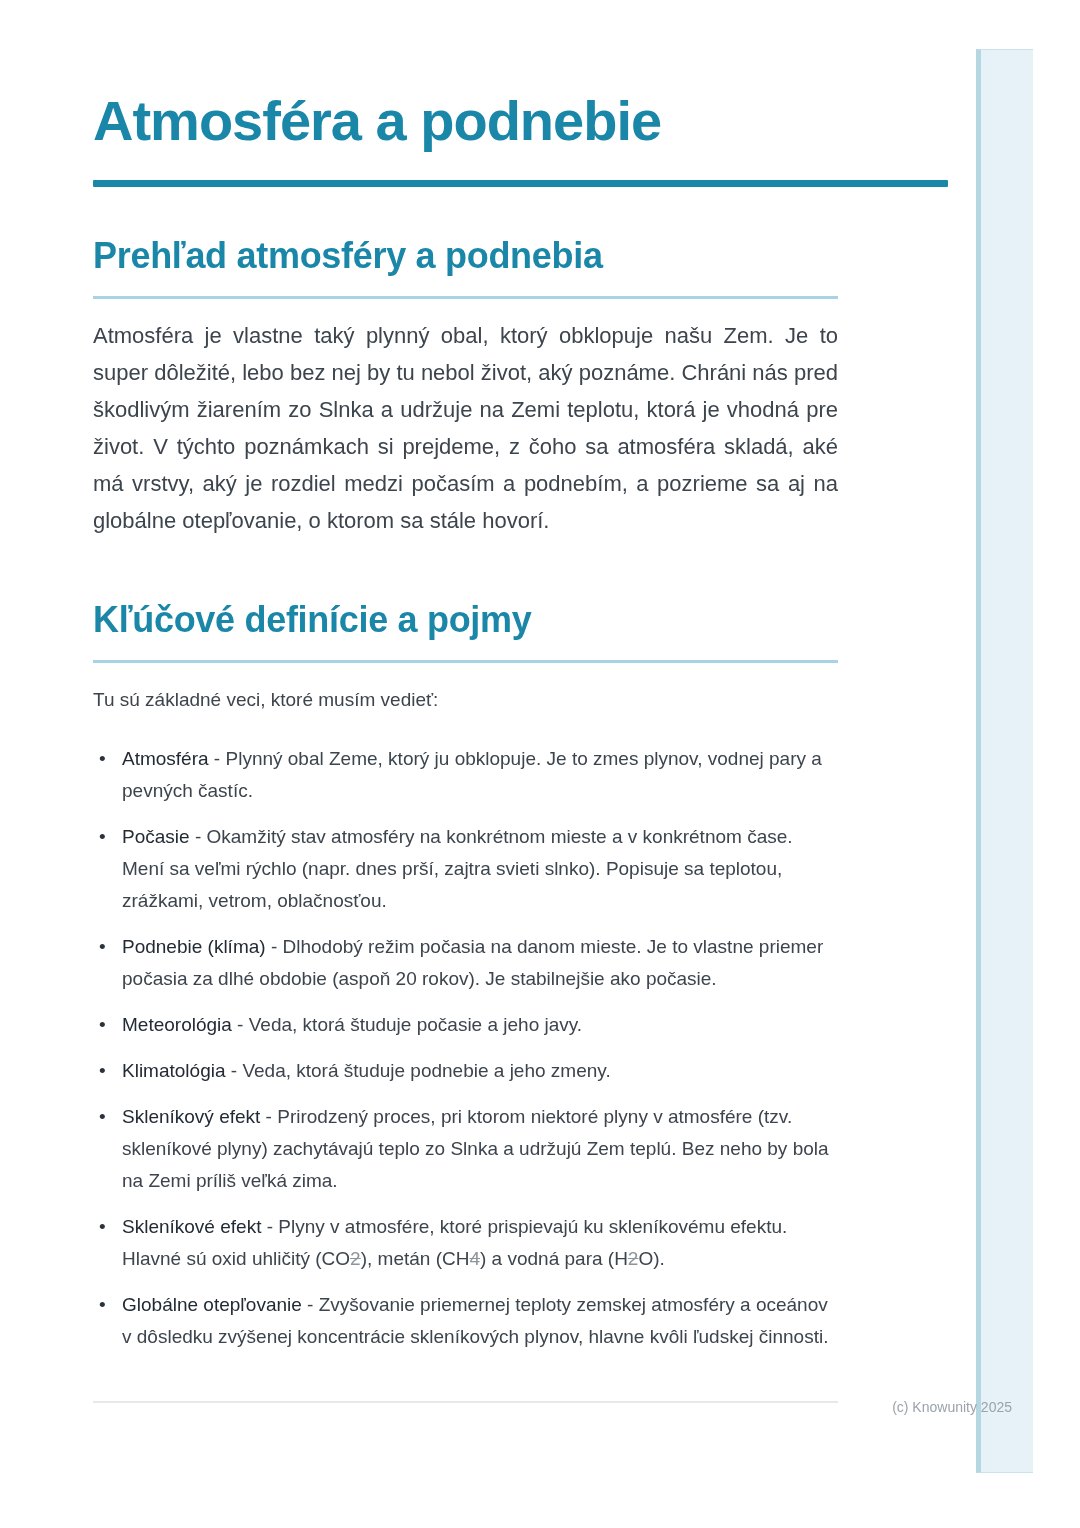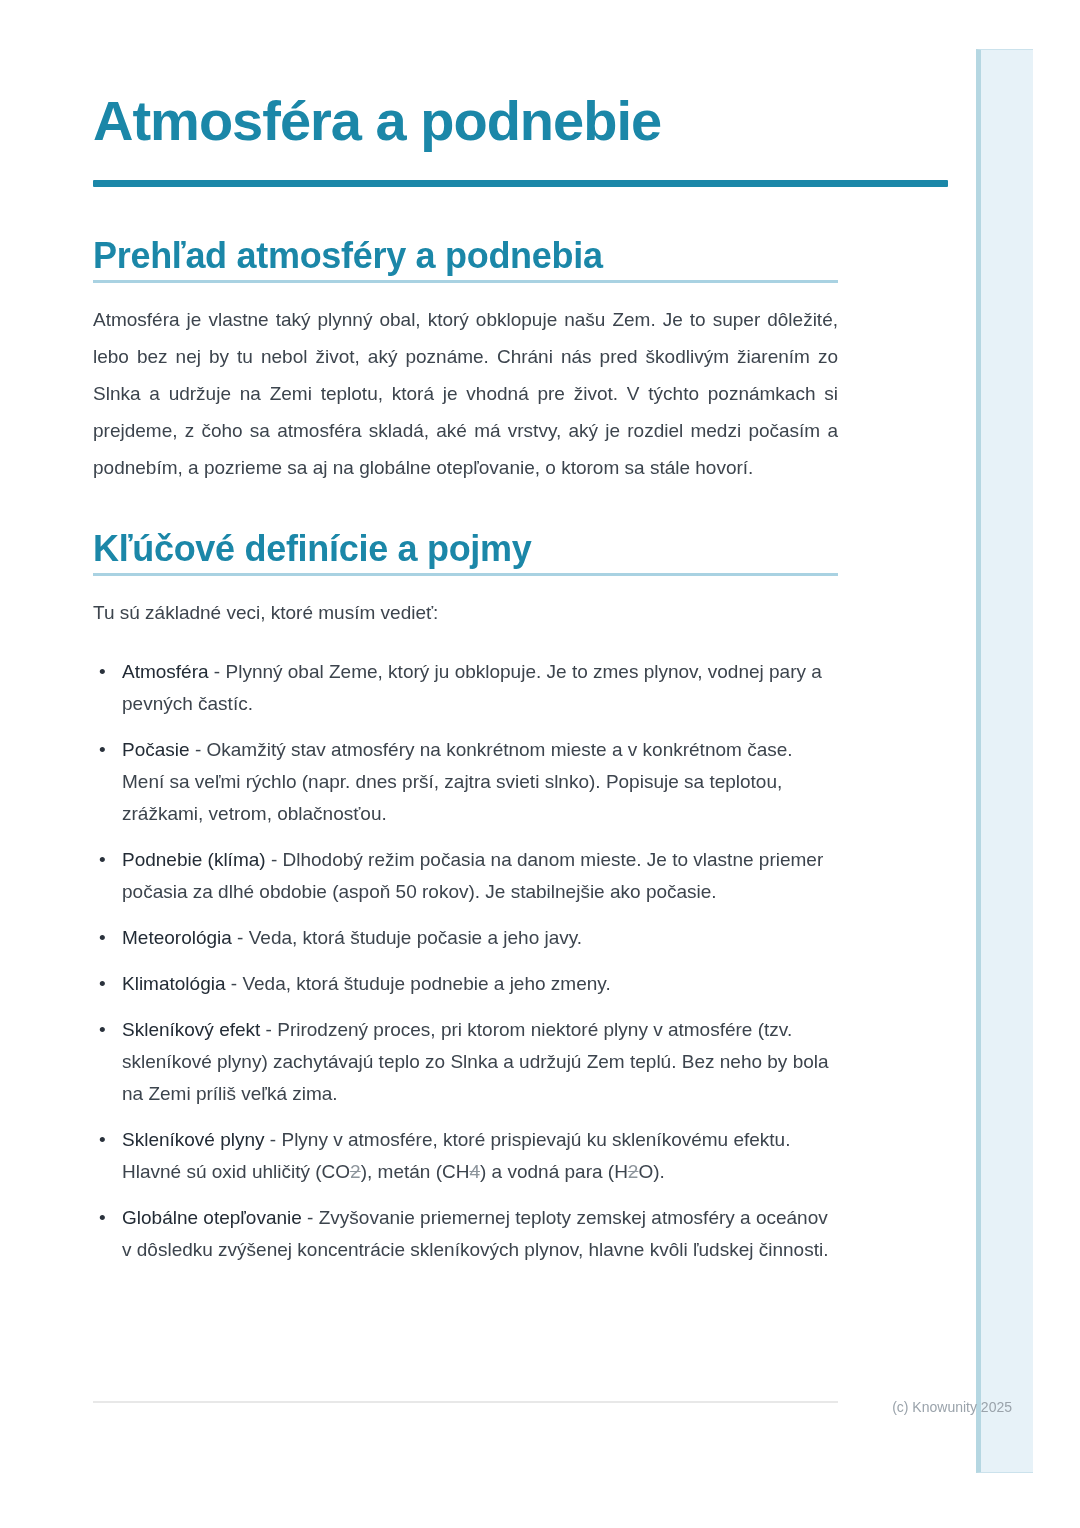--- a/index.html
+++ b/index.html
@@ -35,28 +35,28 @@
     width: 855px; height: 7px;
     background: var(--accent-teal, #1b87a8);
     border-radius: 1px;
   }
 
   h2.section-heading {
     margin: 48px 0 0 0;
     font-size: 36px; font-weight: 700; line-height: 41px;
     letter-spacing: -0.3px;
     color: var(--accent-teal, #1b87a8);
-    padding-bottom: 4px;
+    padding-bottom: 20px;
     border-bottom: 3px solid var(--heading-underline, #a9d2e2);
   }
-  section.defs h2.section-heading { margin-top: 42px; }
+  section.defs h2.section-heading { margin-top: 60px; }
 
   p.body-par {
     margin: 18px 0 0 0;
-    font-size: 19px; line-height: 37px;
+    font-size: 22px; line-height: 37px;
     color: var(--body-text, #3c444d);
     text-align: justify;
   }
   p.intro {
     margin: 22px 0 8px 0;
     font-size: 19px; line-height: 30px;
     color: var(--body-text, #3c444d);
   }
 
   ul.def-list { list-style: none; margin: 28px 0 0 0; padding: 0; }
@@ -114,37 +114,37 @@
       <ul class="def-list">
   <li class="def-item">
     <span class="dot">•</span><span class="term">Atmosféra</span><span class="sep"> - </span><span class="desc"><span>Plynný obal Zeme, ktorý ju obklopuje. Je to zmes plynov, vodnej pary a pevných častíc.</span></span>
   </li>
 
   <li class="def-item">
     <span class="dot">•</span><span class="term">Počasie</span><span class="sep"> - </span><span class="desc"><span>Okamžitý stav atmosféry na konkrétnom mieste a v konkrétnom čase. Mení sa veľmi rýchlo (napr. dnes prší, zajtra svieti slnko). Popisuje sa teplotou, zrážkami, vetrom, oblačnosťou.</span></span>
   </li>
 
   <li class="def-item">
-    <span class="dot">•</span><span class="term">Podnebie (klíma)</span><span class="sep"> - </span><span class="desc"><span>Dlhodobý režim počasia na danom mieste. Je to vlastne priemer počasia za dlhé obdobie (aspoň 50 rokov). Je stabilnejšie ako počasie.</span></span>
+    <span class="dot">•</span><span class="term">Podnebie (klíma)</span><span class="sep"> - </span><span class="desc"><span>Dlhodobý režim počasia na danom mieste. Je to vlastne priemer počasia za dlhé obdobie (aspoň 20 rokov). Je stabilnejšie ako počasie.</span></span>
   </li>
 
   <li class="def-item">
     <span class="dot">•</span><span class="term">Meteorológia</span><span class="sep"> - </span><span class="desc"><span>Veda, ktorá študuje počasie a jeho javy.</span></span>
   </li>
 
   <li class="def-item">
     <span class="dot">•</span><span class="term">Klimatológia</span><span class="sep"> - </span><span class="desc"><span>Veda, ktorá študuje podnebie a jeho zmeny.</span></span>
   </li>
 
   <li class="def-item">
     <span class="dot">•</span><span class="term">Skleníkový efekt</span><span class="sep"> - </span><span class="desc"><span>Prirodzený proces, pri ktorom niektoré plyny v atmosfére (tzv. skleníkové plyny) zachytávajú teplo zo Slnka a udržujú Zem teplú. Bez neho by bola na Zemi príliš veľká zima.</span></span>
   </li>
 
   <li class="def-item">
-    <span class="dot">•</span><span class="term">Skleníkové plyny</span><span class="sep"> - </span><span class="desc"><span>Plyny v atmosfére, ktoré prispievajú ku skleníkovému efektu. Hlavné sú oxid uhličitý (CO</span><span class="strike">2</span><span>), metán (CH</span><span class="strike">4</span><span>) a vodná para (H</span><span class="strike">2</span><span>O).</span></span>
+    <span class="dot">•</span><span class="term">Skleníkové efekt</span><span class="sep"> - </span><span class="desc"><span>Plyny v atmosfére, ktoré prispievajú ku skleníkovému efektu. Hlavné sú oxid uhličitý (CO</span><span class="strike">2</span><span>), metán (CH</span><span class="strike">4</span><span>) a vodná para (H</span><span class="strike">2</span><span>O).</span></span>
   </li>
 
   <li class="def-item">
     <span class="dot">•</span><span class="term">Globálne otepľovanie</span><span class="sep"> - </span><span class="desc"><span>Zvyšovanie priemernej teploty zemskej atmosféry a oceánov v dôsledku zvýšenej koncentrácie skleníkových plynov, hlavne kvôli ľudskej činnosti.</span></span>
   </li>
 </ul>
     </section>
 
   </main>
 

